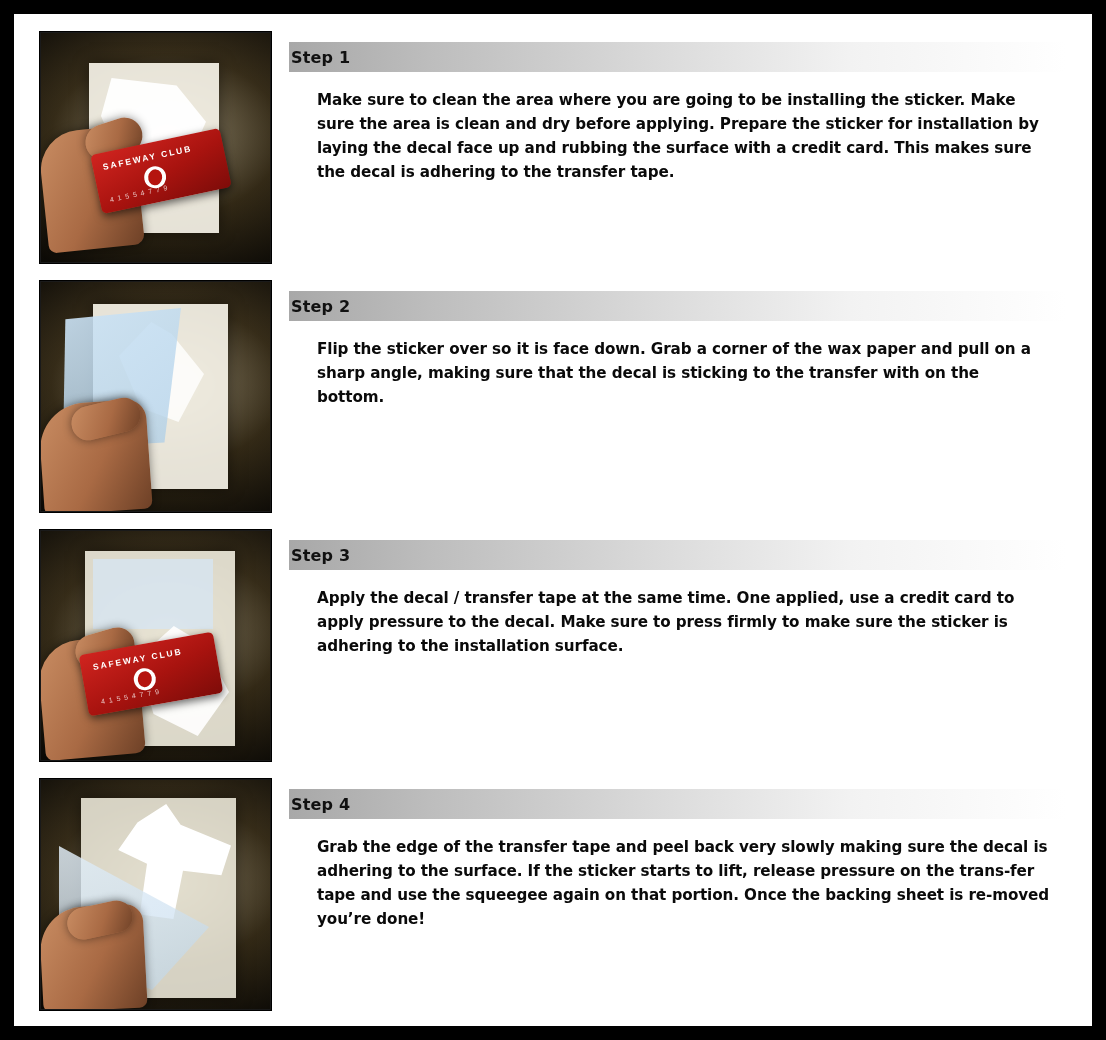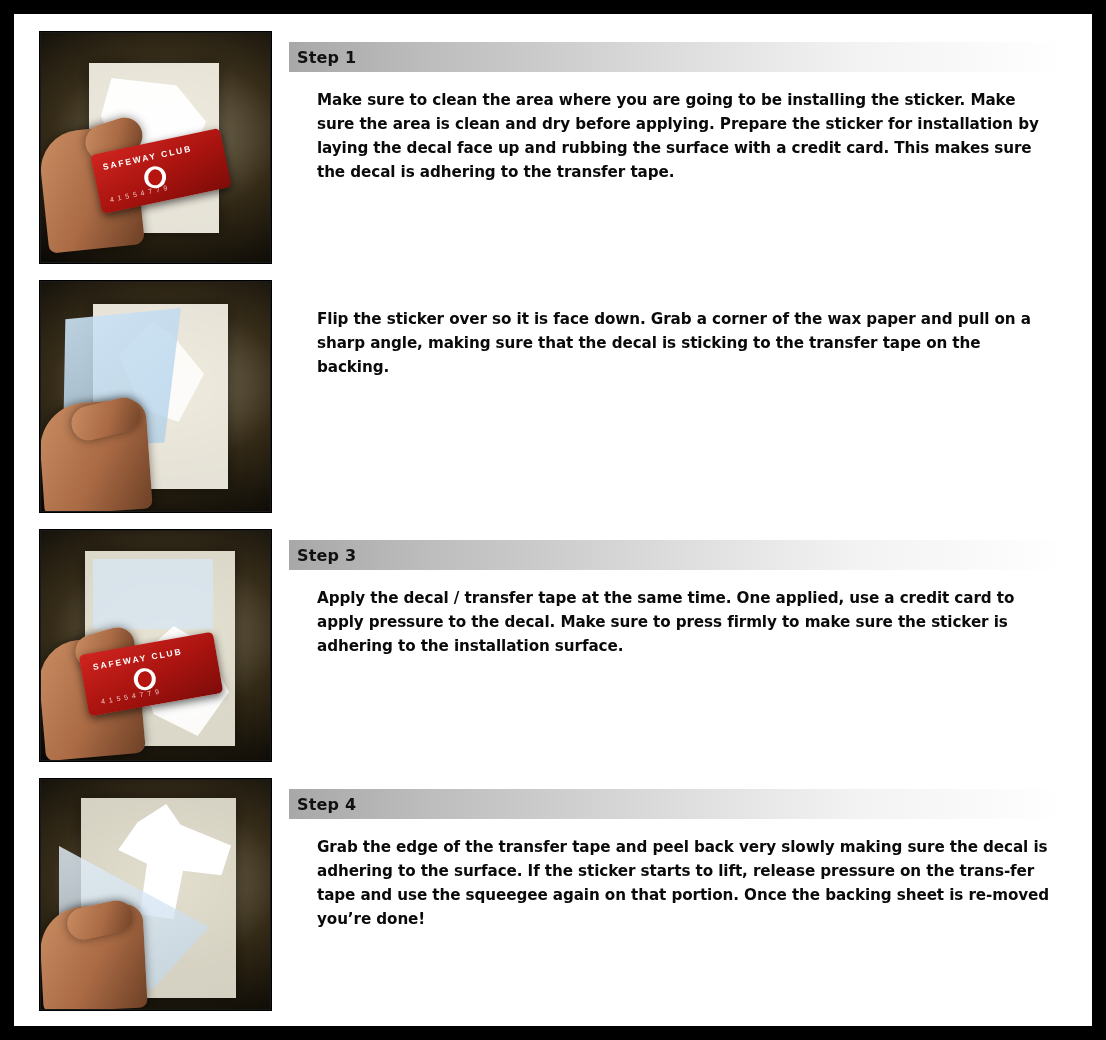--- a/index.html
+++ b/index.html
@@ -125,21 +125,21 @@
   
   .step-body {
     flex: 1 1 auto;
     padding-top: 10px;
     min-width: 0;
   }
   .step-header {
     height: 30px;
     display: flex;
     align-items: center;
-    padding-left: 8px;
+    padding-left: 2px;
     background: linear-gradient(90deg, #a8a8a8 0%, #bdbdbd 18%, #d8d8d8 45%, #f2f2f2 72%, #ffffff 100%);
   }
   .step-header .step-title {
     font-family: "DejaVu Sans", sans-serif;
     font-weight: bold;
     font-size: 16px;
     color: #111111;
     letter-spacing: 0.2px;
   }
   .step-text {
@@ -191,22 +191,25 @@
         <div class="photo">
           <div class="glow"></div>
           <div class="sticker-sheet" style="left:52px; top:22px; width:135px; height:185px;"></div>
           <div class="decal" style="left:78px; top:40px; width:85px; height:100px; clip-path: polygon(38% 0%, 62% 12%, 100% 52%, 70% 100%, 26% 86%, 0% 34%); opacity:0.85;"></div>
           <div class="translucent" style="left:22px; top:26px; width:118px; height:140px; clip-path: polygon(0% 100%, 2% 8%, 100% 0%, 86% 96%); background: linear-gradient(140deg, rgba(205,228,246,0.92), rgba(168,203,230,0.7));"></div>
           <div class="hand" style="left:0px; top:120px; width:108px; height:110px; border-radius:46px 20px 8px 8px; transform: rotate(-4deg);"></div>
           <div class="hand" style="left:30px; top:120px; width:70px; height:34px; border-radius:18px; transform: rotate(-14deg);"></div>
         </div>
 
         <div class="step-body">
-          <div class="step-text">
-            <p>Flip the sticker over so it is face down.  Grab a corner of the wax paper and pull on a sharp angle, making sure that the decal is sticking to the transfer tape on the backing.</p>
+          <div class="step-header">
+            <span class="step-title">Step 2</span>
+          </div>
+          <div class="step-text">
+            <p>Flip the sticker over so it is face down.  Grab a corner of the wax paper and pull on a sharp angle, making sure that the decal is sticking to the transfer with on the bottom.</p>
           </div>
         </div>
       </div>
 
       <div class="step-row">
         <div class="photo">
           <div class="glow"></div>
           <div class="sticker-sheet" style="left:44px; top:20px; width:150px; height:195px; background: rgba(240,236,222,0.9);"></div>
           <div class="translucent" style="left:52px; top:28px; width:120px; height:70px; background: rgba(214,230,244,0.75);"></div>
           <div class="decal" style="left:96px; top:95px; width:92px; height:110px; clip-path: polygon(40% 0%, 72% 16%, 100% 60%, 66% 100%, 18% 80%, 0% 30%); background: rgba(255,255,255,0.9);"></div>

